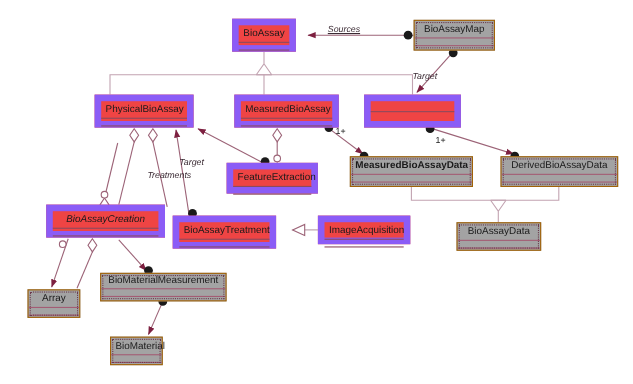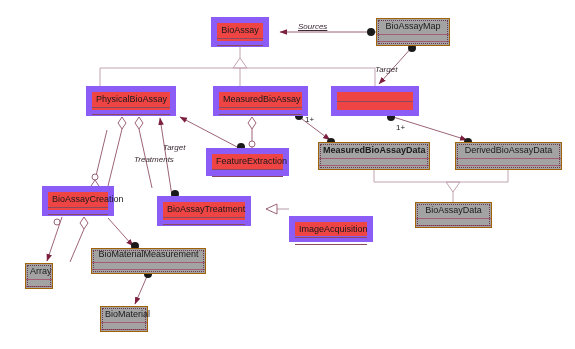--- a/index.html
+++ b/index.html
@@ -207,41 +207,41 @@
       <div class="uml-class selected" style="left: 318px; top: 142px; width: 112px; height: 28px; font-weight: bold;">
         <div class="uml-name">MeasuredBioAssayData</div>
         <div class="uml-attrs"></div>
         <div class="uml-ops"></div>
       </div>
       <div class="uml-class selected" style="left: 455px; top: 142px; width: 107px; height: 28px;">
         <div class="uml-name">DerivedBioAssayData</div>
         <div class="uml-attrs"></div>
         <div class="uml-ops"></div>
       </div>
-      <div class="uml-class" style="left: 42px; top: 186px; width: 72px; height: 30px;">
+      <div class="uml-class" style="left: 42px; top: 186px; width: 108px; height: 30px; font-style: italic;">
         <div class="uml-name">BioAssayCreation</div>
         <div class="uml-attrs"></div>
         <div class="uml-ops"></div>
       </div>
       <div class="uml-class" style="left: 157px; top: 196px; width: 94px; height: 30px;">
         <div class="uml-name">BioAssayTreatment</div>
         <div class="uml-attrs"></div>
         <div class="uml-ops"></div>
       </div>
-      <div class="uml-class" style="left: 289px; top: 196px; width: 84px; height: 26px; margin-top: 20px;">
+      <div class="uml-class" style="left: 289px; top: 196px; width: 84px; height: 26px;">
         <div class="uml-name">ImageAcquisition</div>
         <div class="uml-attrs"></div>
         <div class="uml-ops"></div>
       </div>
       <div class="uml-class selected" style="left: 415px; top: 202px; width: 77px; height: 26px;">
         <div class="uml-name">BioAssayData</div>
         <div class="uml-attrs"></div>
         <div class="uml-ops"></div>
       </div>
-      <div class="uml-class selected" style="left: 25px; top: 263px; width: 28px; height: 26px;">
+      <div class="uml-class selected" style="left: 25px; top: 263px; width: 48px; height: 26px;">
         <div class="uml-name">Array</div>
         <div class="uml-attrs"></div>
         <div class="uml-ops"></div>
       </div>
       <div class="uml-class selected" style="left: 91px; top: 248px; width: 115px; height: 26px; justify-content: center;">
         <div class="uml-name">BioMaterialMeasurement</div>
         <div class="uml-attrs"></div>
         <div class="uml-ops"></div>
       </div>
       <div class="uml-class selected" style="left: 100px; top: 306px; width: 48px; height: 26px;">

